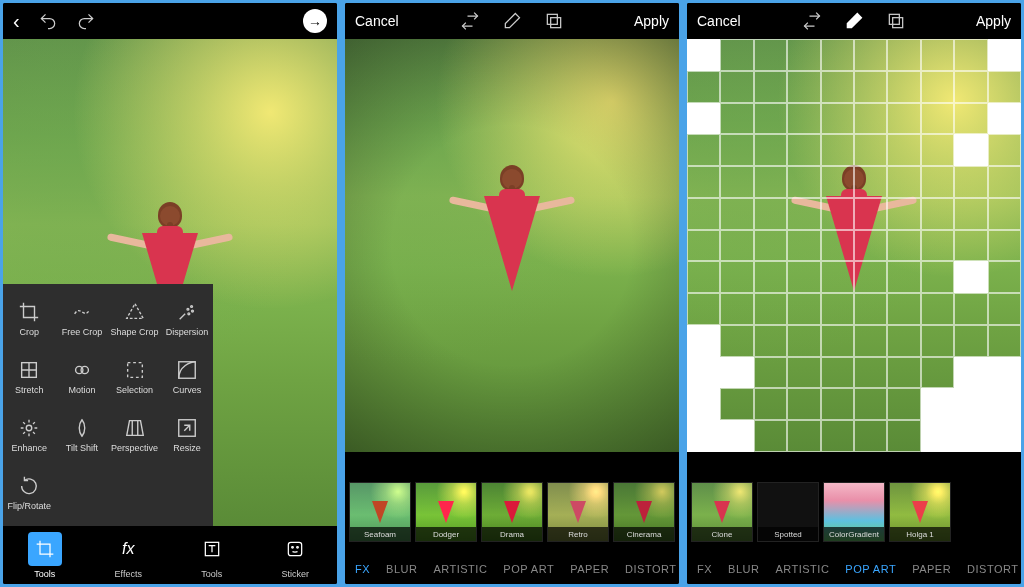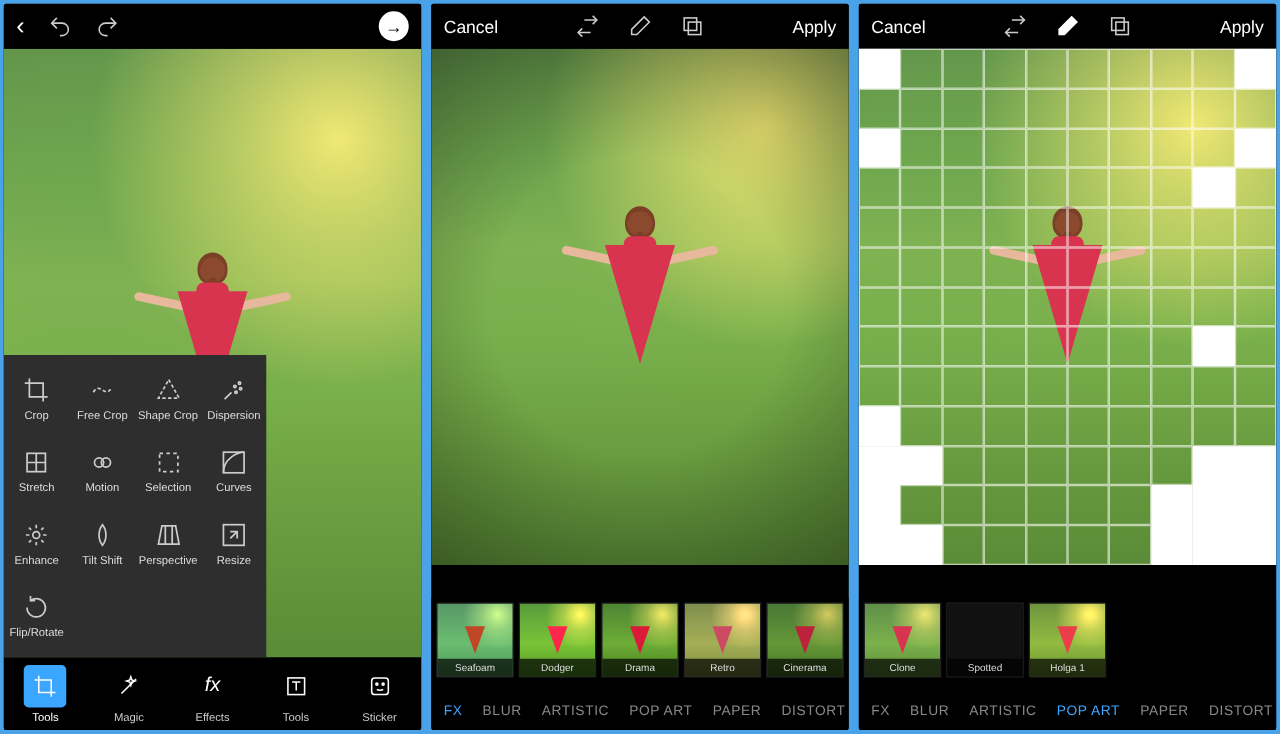--- a/index.html
+++ b/index.html
@@ -343,29 +343,20 @@
       <div class="box">
           <svg class="ico w" viewBox="0 0 24 24">
             <path d="M6 2v16h16"></path>
             <path d="M2 6h16v16"></path>
           </svg>
         </div>
       <span>Tools</span>
     </div>
     <div class="btool">
       <div class="box">
-          <svg class="ico w" viewBox="0 0 24 24">
-            <path d="M5 19L19 5"></path>
-            <path d="M14 3l1 3 3 1-3 1-1 3-1-3-3-1 3-1z"></path>
-          </svg>
-        </div>
-      <span>Magic</span>
-    </div>
-    <div class="btool">
-      <div class="box">
           <span style="font-style:italic;color:#fff;font-size:16px">fx</span>
         </div>
       <span>Effects</span>
     </div>
     <div class="btool">
       <div class="box">
           <svg class="ico w" viewBox="0 0 24 24">
             <rect x="4" y="4" width="16" height="16"></rect>
             <path d="M8 8h8M12 8v8"></path>
           </svg>
@@ -629,20 +620,24 @@
 
   <div class="filterstrip">
     <div class="thumb">
         <div class="mini scene-std"></div>
         <div class="lbl">Clone</div>
       </div>
     <div class="thumb spotted">
         <div class="mini"></div>
         <div class="lbl">Spotted</div>
       </div>
+    <div class="thumb colorgrad">
+        <div class="mini"></div>
+        <div class="lbl">ColorGradient</div>
+      </div>
     <div class="thumb">
         <div class="mini scene-std tint-holga"></div>
         <div class="lbl">Holga 1</div>
       </div>
   </div>
   <div class="catrow">
     <span class="cat">FX</span>
     <span class="cat">BLUR</span>
     <span class="cat">ARTISTIC</span>
     <span class="cat active">POP ART</span>

